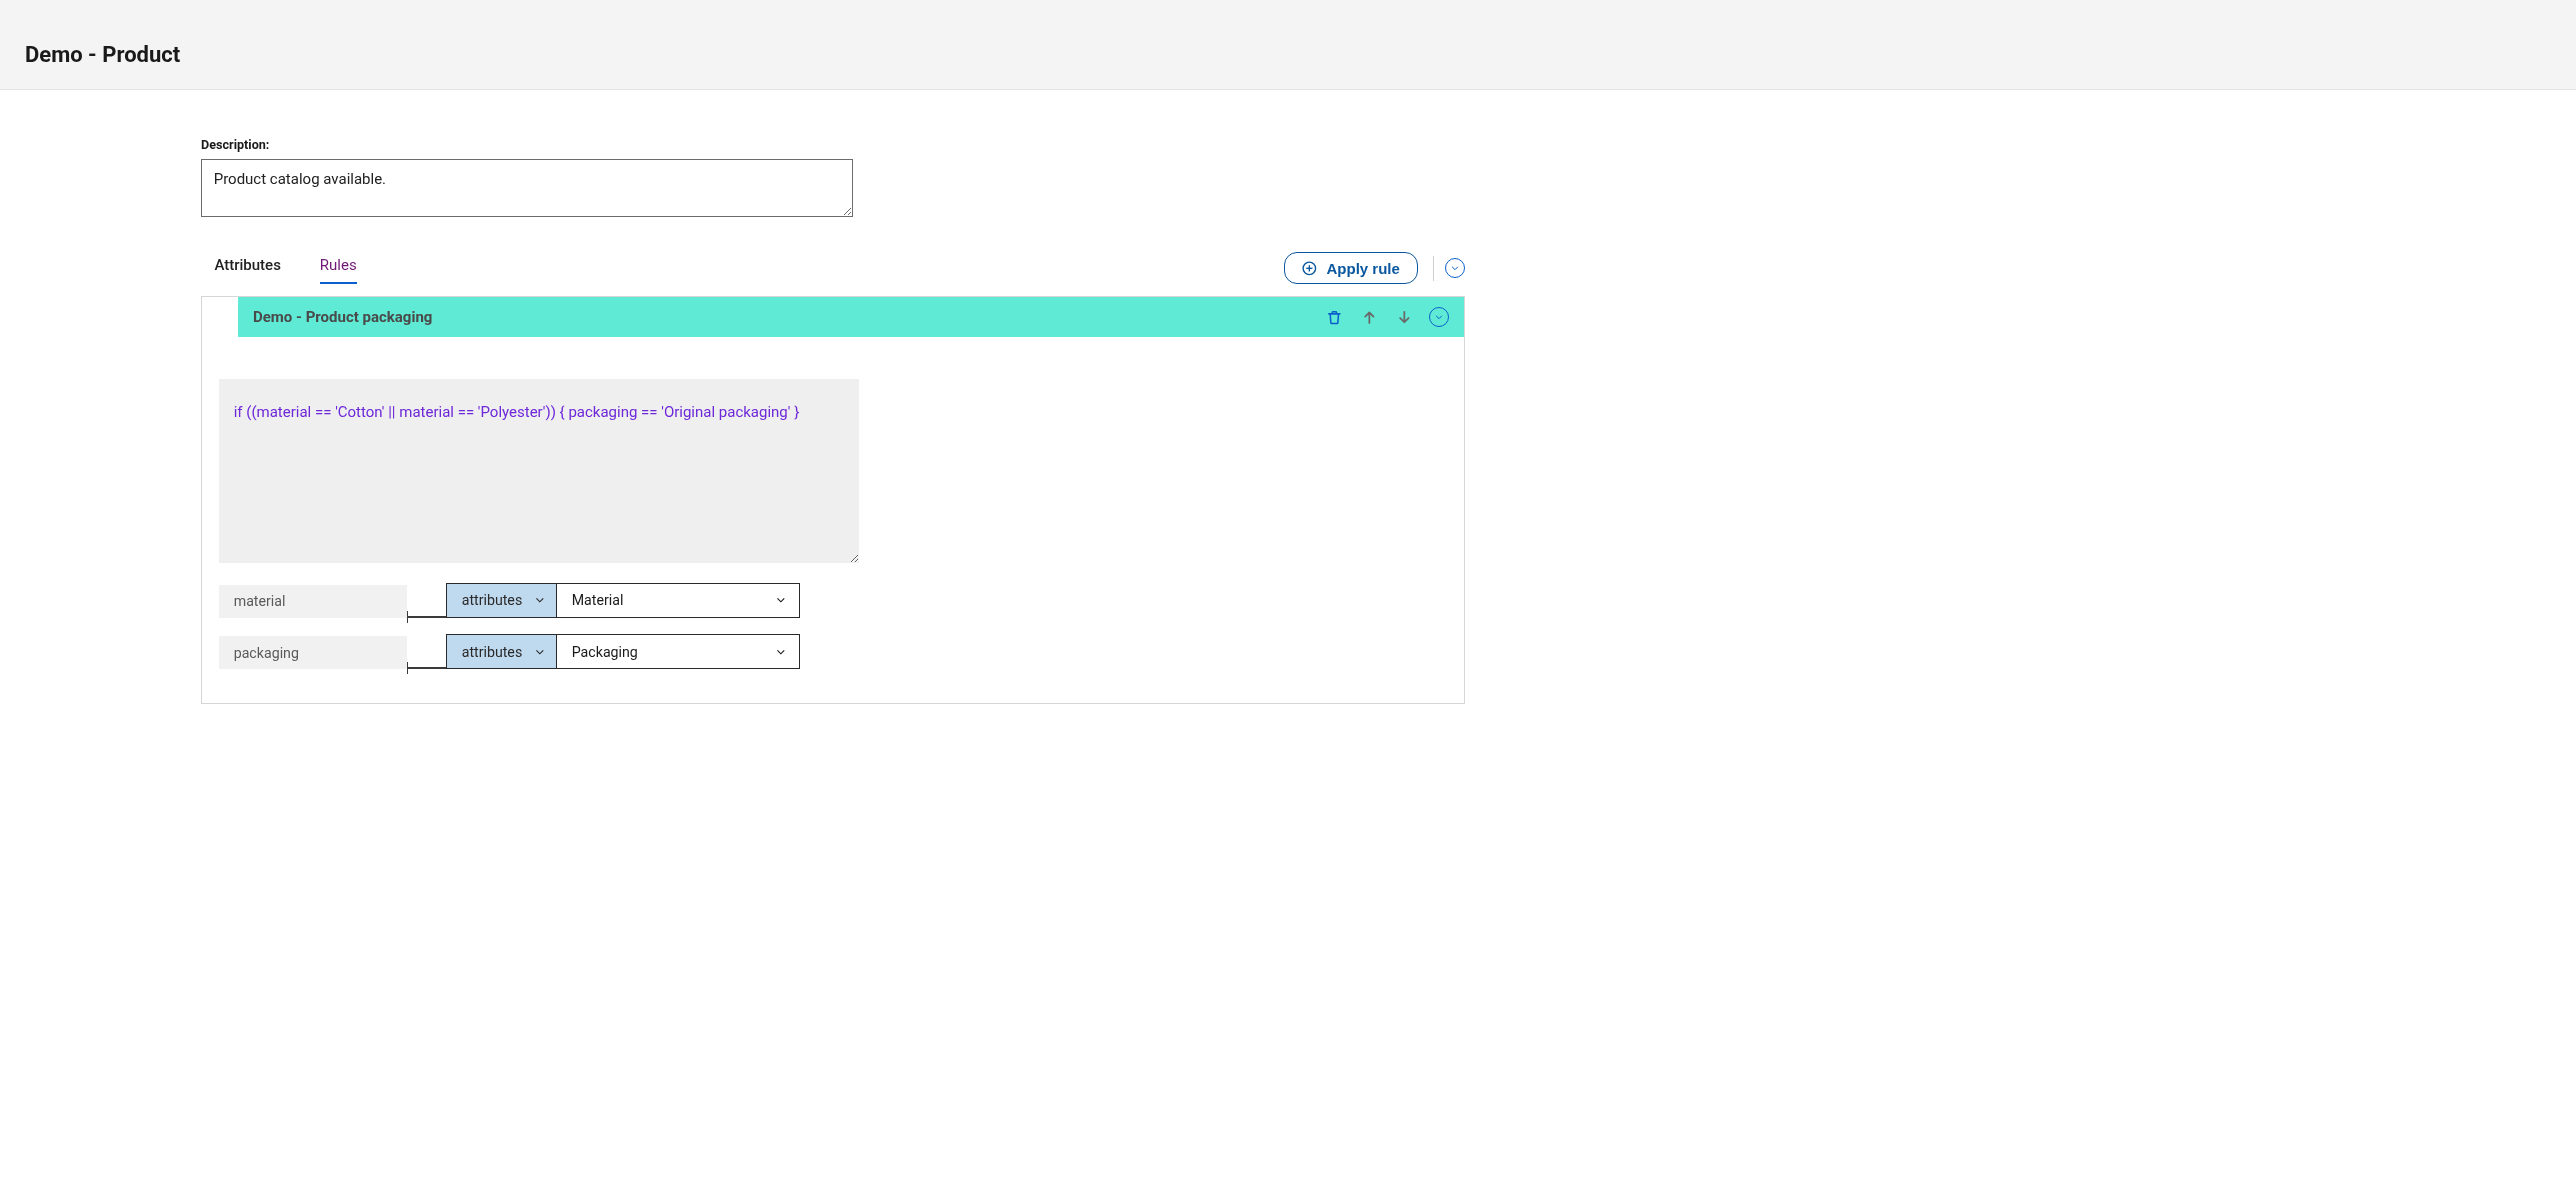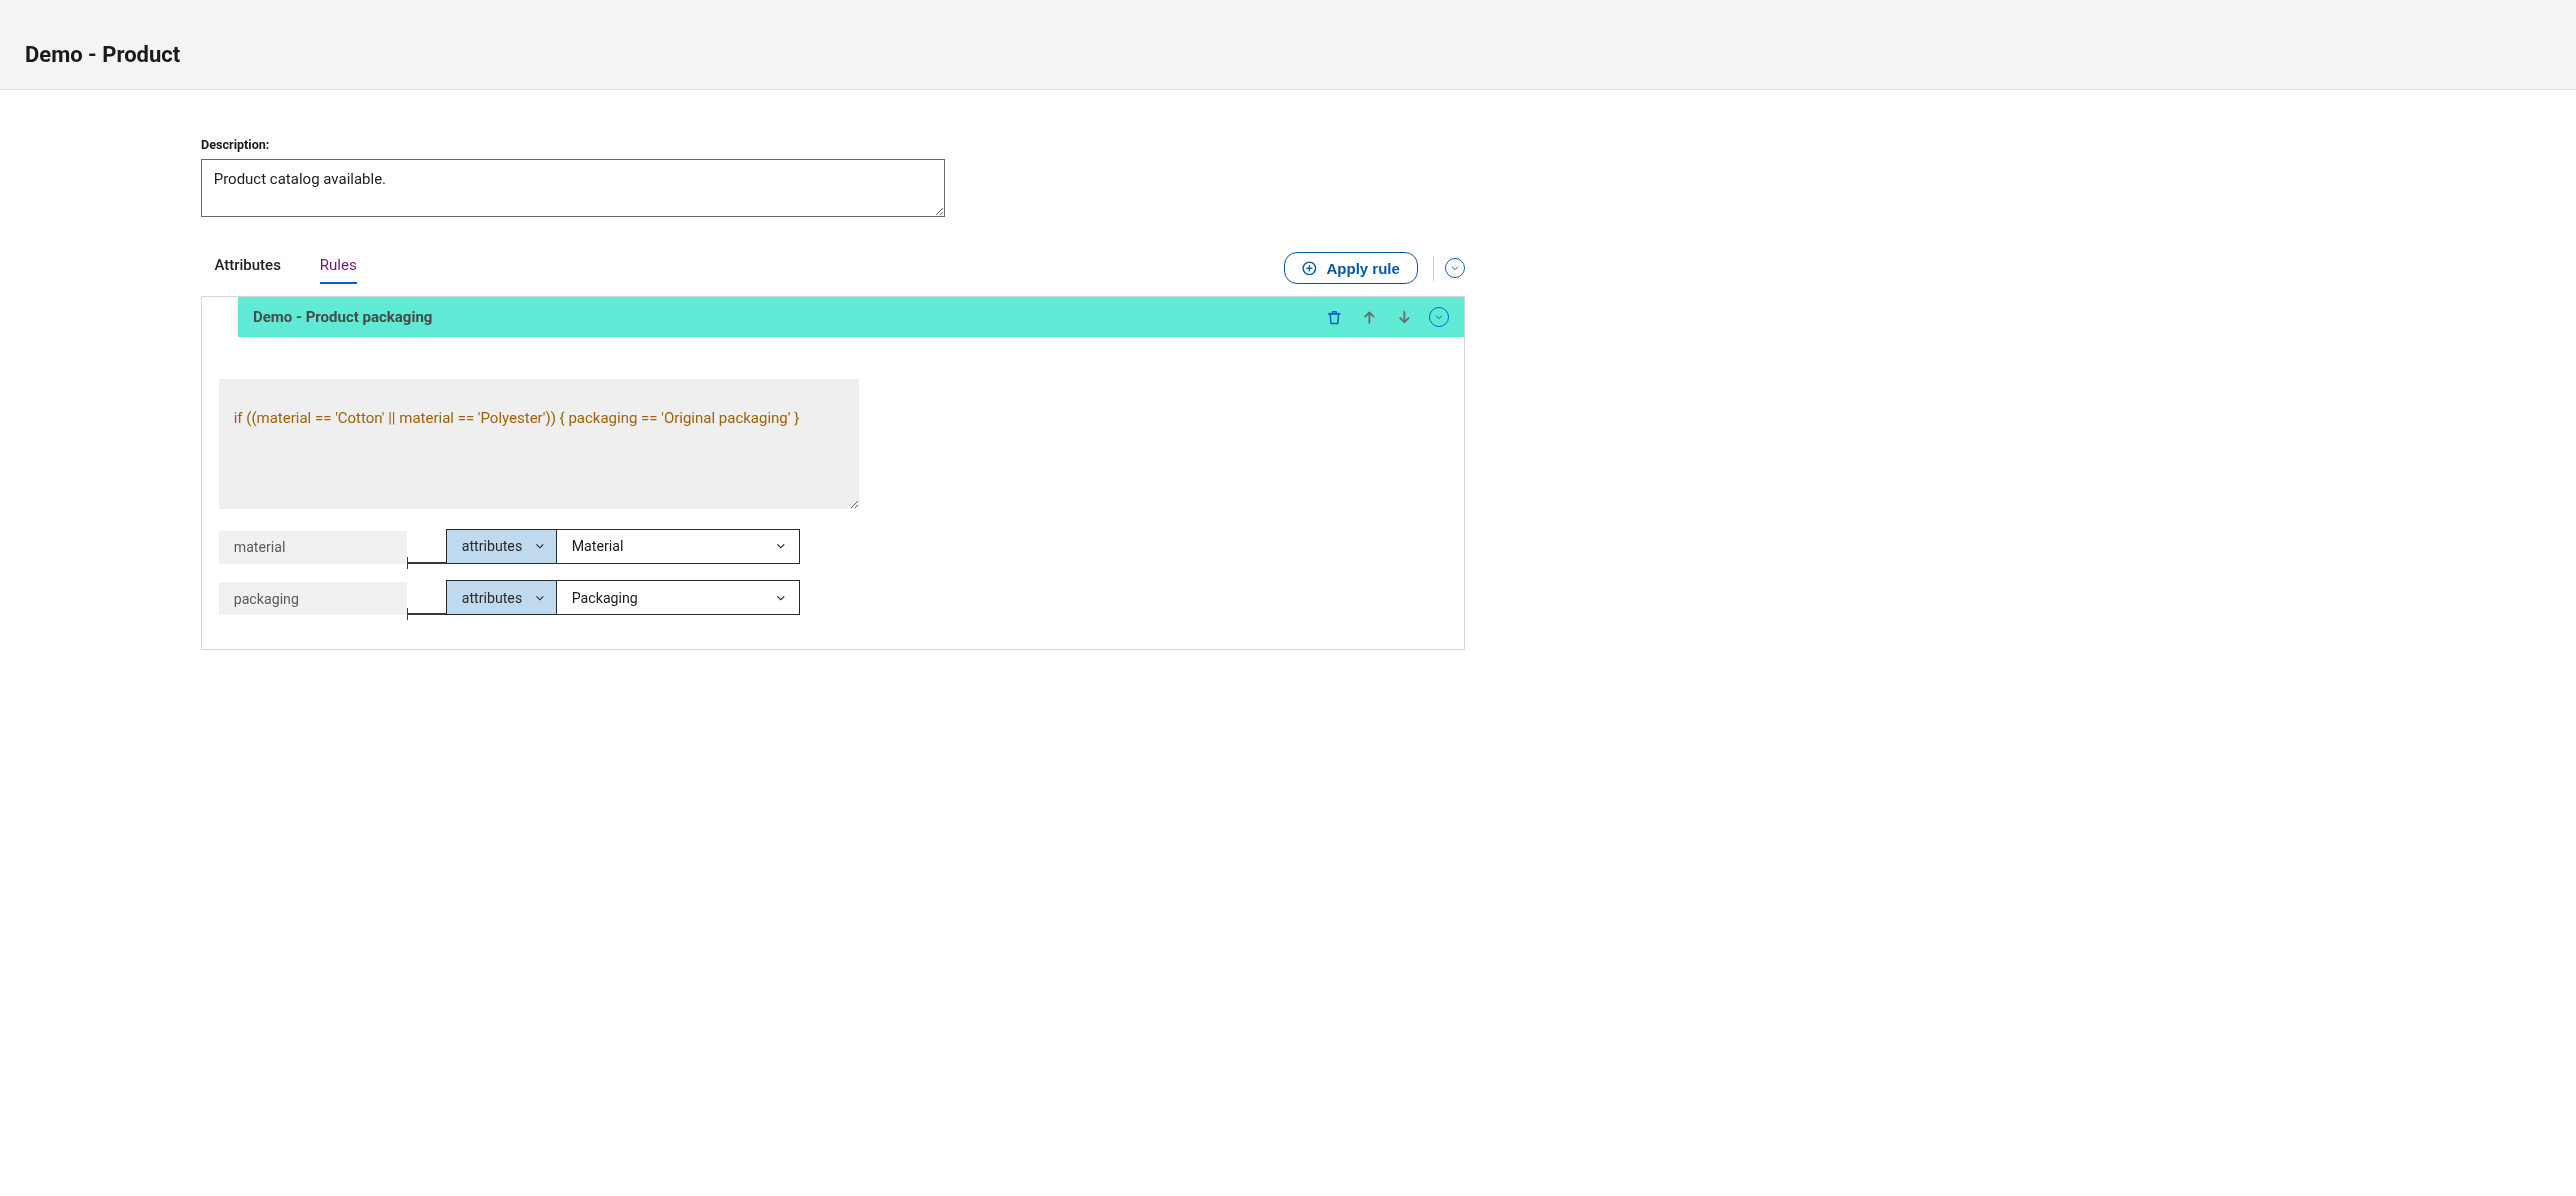--- a/index.html
+++ b/index.html
@@ -20,21 +20,21 @@
     max-width: 1264px;
     margin-left: 201px;
   }
   .field-label {
     font-size: 12.6px;
     font-weight: 700;
     margin-bottom: 6.7px;
     margin-top: 32px;
   }
   .desc-textarea {
-    width: 744px;
+    width: 652px;
     min-height: 44px;
     padding: 10px 11.7px;
     font-size: 15px;
     font-family: inherit;
     border: 0.8px solid #6b6b6b;
     resize: both;
     color: #222;
   }
   .tabs-row {
     display: flex;
@@ -130,26 +130,26 @@
   }
   .icon-btn.primary { color: #0a5fcc; }
   .icon-btn svg { width: 16.7px; height: 16.7px; }
 
   .rule-body {
     padding: 42px 16.7px 16.7px;
     background: #fff;
   }
   .code-area {
     width: 640px;
-    height: 130px;
+    height: 184px;
     background: #efefef;
     border: none;
-    padding: 30px 15px;
-    font-size: 15px;
-    color: #a16207;
+    padding: 24px 15px;
+    font-size: 15px;
+    color: #6d28d9;
     font-family: inherit;
     resize: both;
   }
   .bindings {
     margin-top: 16.7px;
   }
   .binding-row {
     display: flex;
     align-items: flex-end;
     margin-bottom: 16.7px;

